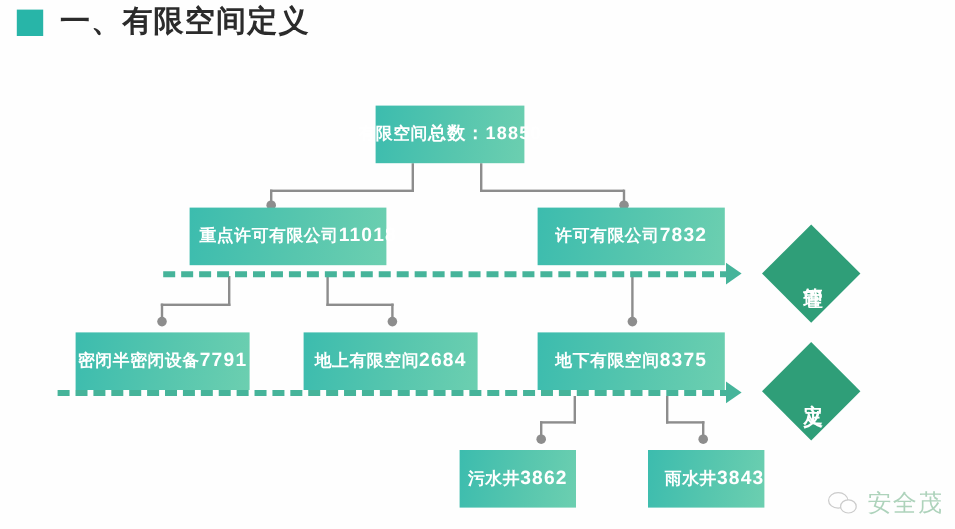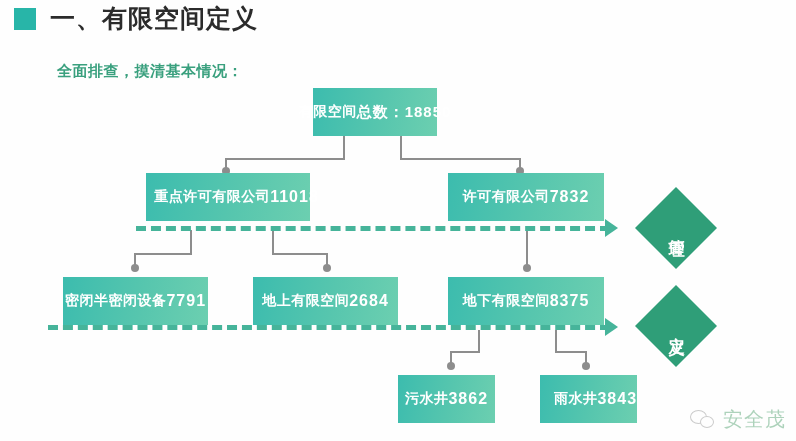--- a/index.html
+++ b/index.html
@@ -79,26 +79,26 @@
     font-size: 16px;
     font-weight: bold;
     letter-spacing: 1px;
     white-space: nowrap;
   }
   .node.root .nlabel { font-size: 14px; }
   .node.root .nvalue { font-size: 15px; }
 
   
   #node-root    { left: 313px; top: 88px;  width: 124px; height: 48px; }
-  #node-key     { left: 146px; top: 173px; width: 164px; height: 48px; padding-left: 23px; }
+  #node-key     { left: 158px; top: 173px; width: 164px; height: 48px; padding-left: 23px; }
   #node-lic     { left: 448px; top: 173px; width: 156px; height: 48px; }
   #node-closed  { left: 63px;  top: 277px; width: 145px; height: 48px; }
   #node-above   { left: 253px; top: 277px; width: 145px; height: 48px; }
   #node-below   { left: 448px; top: 277px; width: 156px; height: 48px; text-align: center; }
-  #node-sewage  { left: 398px; top: 375px; width: 97px;  height: 48px; }
+  #node-sewage  { left: 383px; top: 375px; width: 97px;  height: 48px; }
   #node-rain    { left: 540px; top: 375px; width: 97px;  height: 48px; padding-left: 20px; }
 
   
   .diamond {
     position: absolute;
     background: #2f9e78;
     transform: rotate(45deg);
     display: flex;
     align-items: center;
     justify-content: center;
@@ -181,21 +181,20 @@
 </style>
 </head>
 <body>
 
 <div id="stage">
 
   <div class="title-row">
     <div class="title-bullet"></div>
     <div class="title-text">一、有限空间定义</div>
   </div>
-  <div class="subtitle">全面排查，摸清基本情况：</div>
 
   <div class="conn v" style="left:343px; top:136px; height:24px;"></div>
   <div class="conn h" style="left:225px; top:158px; width:120px;"></div>
   <div class="conn v" style="left:225px; top:158px; height:12px;"></div>
   <div class="dot" style="left:222px; top:167px;"></div>
 
   <div class="conn v" style="left:400px; top:136px; height:24px;"></div>
   <div class="conn h" style="left:400px; top:158px; width:120px;"></div>
   <div class="conn v" style="left:519px; top:158px; height:12px;"></div>
   <div class="dot" style="left:516px; top:167px;"></div>

